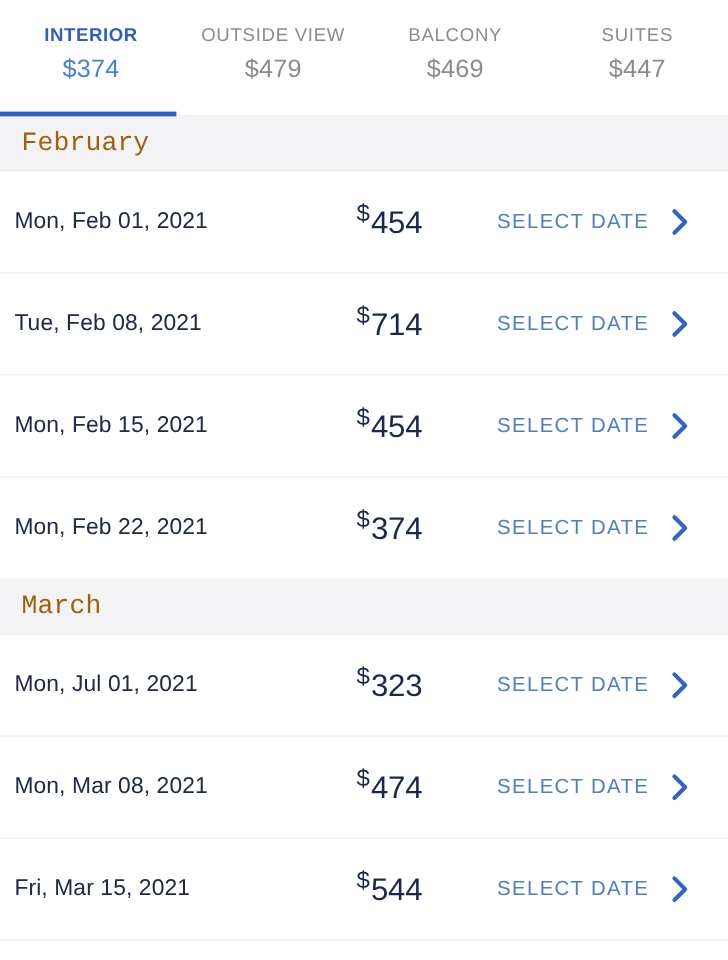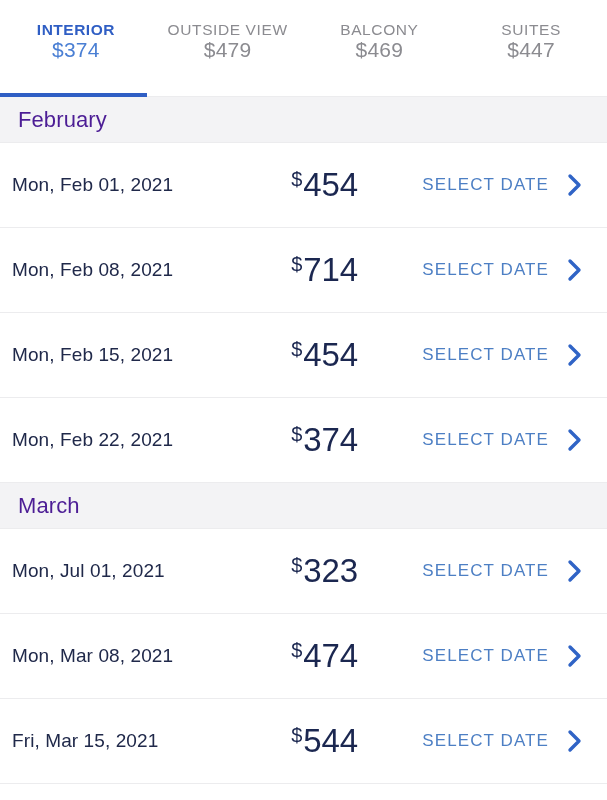--- a/index.html
+++ b/index.html
@@ -42,21 +42,21 @@
   }
   .tab-label {
     font-size: 15.5px;
     letter-spacing: 0.6px;
     color: #8b8b90;
     font-weight: 400;
     line-height: 1;
     white-space: nowrap;
   }
   .tab-price {
-    margin-top: 1px;
+    margin-top: 9px;
     font-size: 21px;
     color: #8b8b90;
     font-weight: 400;
     line-height: 1;
     letter-spacing: 0.2px;
   }
   .tab.active .tab-label {
     color: #2f5ec4;
     font-weight: 700;
     letter-spacing: 0.5px;
@@ -86,23 +86,24 @@
     height: 46px;
     background: #f3f3f5;
     display: flex;
     align-items: center;
     padding-left: 18px;
     box-sizing: border-box;
     border-bottom: 1px solid #ececee;
   }
   .month-header-text {
     font-size: 22px;
-    color: #4c1d95;
+    color: #a16207;
     font-weight: 400;
     letter-spacing: 0.1px;
+    font-family: Liberation Mono, monospace;
   }
 
   
   .row {
     height: 85px;
     display: flex;
     align-items: center;
     background: #ffffff;
     border-bottom: 1px solid #ececee;
     box-sizing: border-box;
@@ -130,30 +131,30 @@
     white-space: nowrap;
   }
   .price-currency {
     font-size: 20px;
     font-weight: 400;
     position: relative;
     top: -10px;
     margin-right: 1px;
   }
   .price-amount {
-    font-size: 33px;
+    font-size: 26px;
     font-weight: 400;
     letter-spacing: -0.2px;
   }
   .row-action {
     flex: 1;
     display: flex;
     align-items: center;
     justify-content: flex-end;
-    padding-right: 23px;
+    padding-right: 31px;
     box-sizing: border-box;
   }
   .select-label {
     font-size: 17px;
     color: #4d7fc4;
     letter-spacing: 1.1px;
     white-space: nowrap;
   }
   .chevron {
     display: inline-flex;
@@ -209,21 +210,21 @@
       <span class="select-label">SELECT DATE</span>
       <span class="chevron">
         <svg width="18" height="26" viewBox="0 0 18 26">
             <polyline points="4,4 13,13 4,22" fill="none" stroke="#3064c6" stroke-width="3.4" stroke-linecap="round" stroke-linejoin="round"></polyline>
           </svg>
       </span>
     </div>
   </div>
 
   <div class="row">
-    <div class="row-date">Mon, Feb 08, 2021</div>
+    <div class="row-date">Tue, Feb 08, 2021</div>
     <div class="row-price">
       <span class="price-currency">$</span>
       <span class="price-amount">714</span>
     </div>
     <div class="row-action">
       <span class="select-label">SELECT DATE</span>
       <span class="chevron">
         <svg width="18" height="26" viewBox="0 0 18 26">
             <polyline points="4,4 13,13 4,22" fill="none" stroke="#3064c6" stroke-width="3.4" stroke-linecap="round" stroke-linejoin="round"></polyline>
           </svg>

